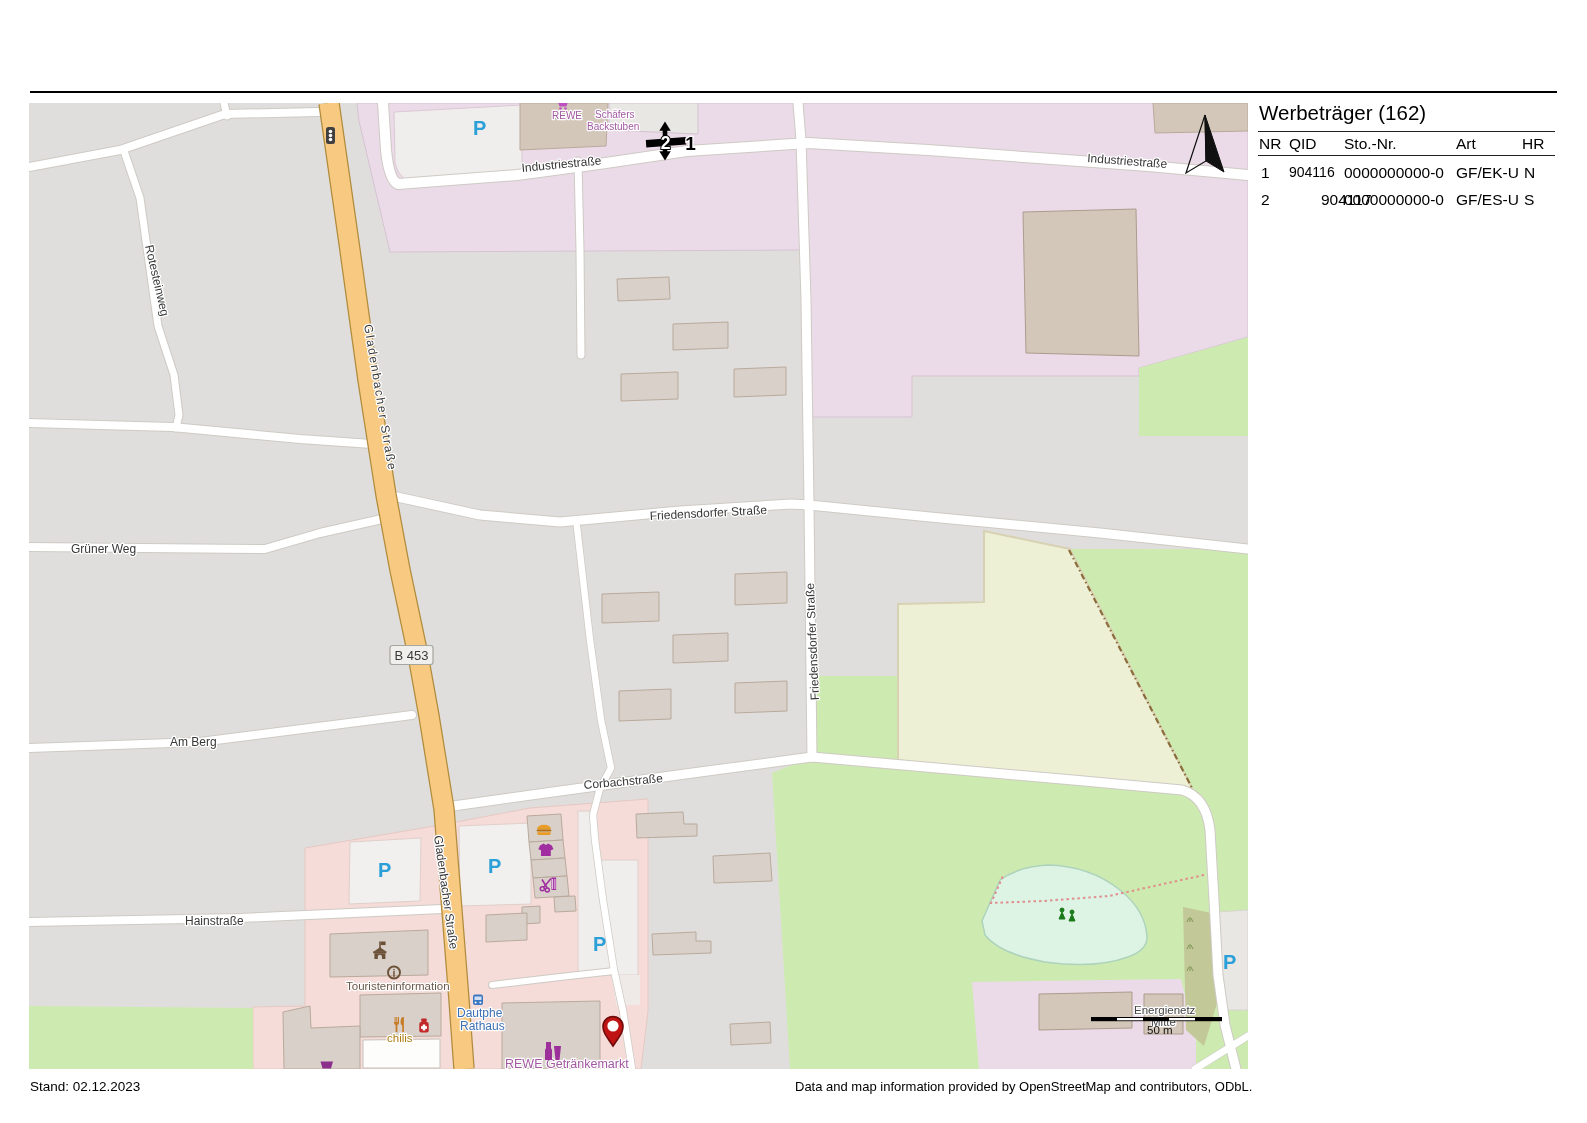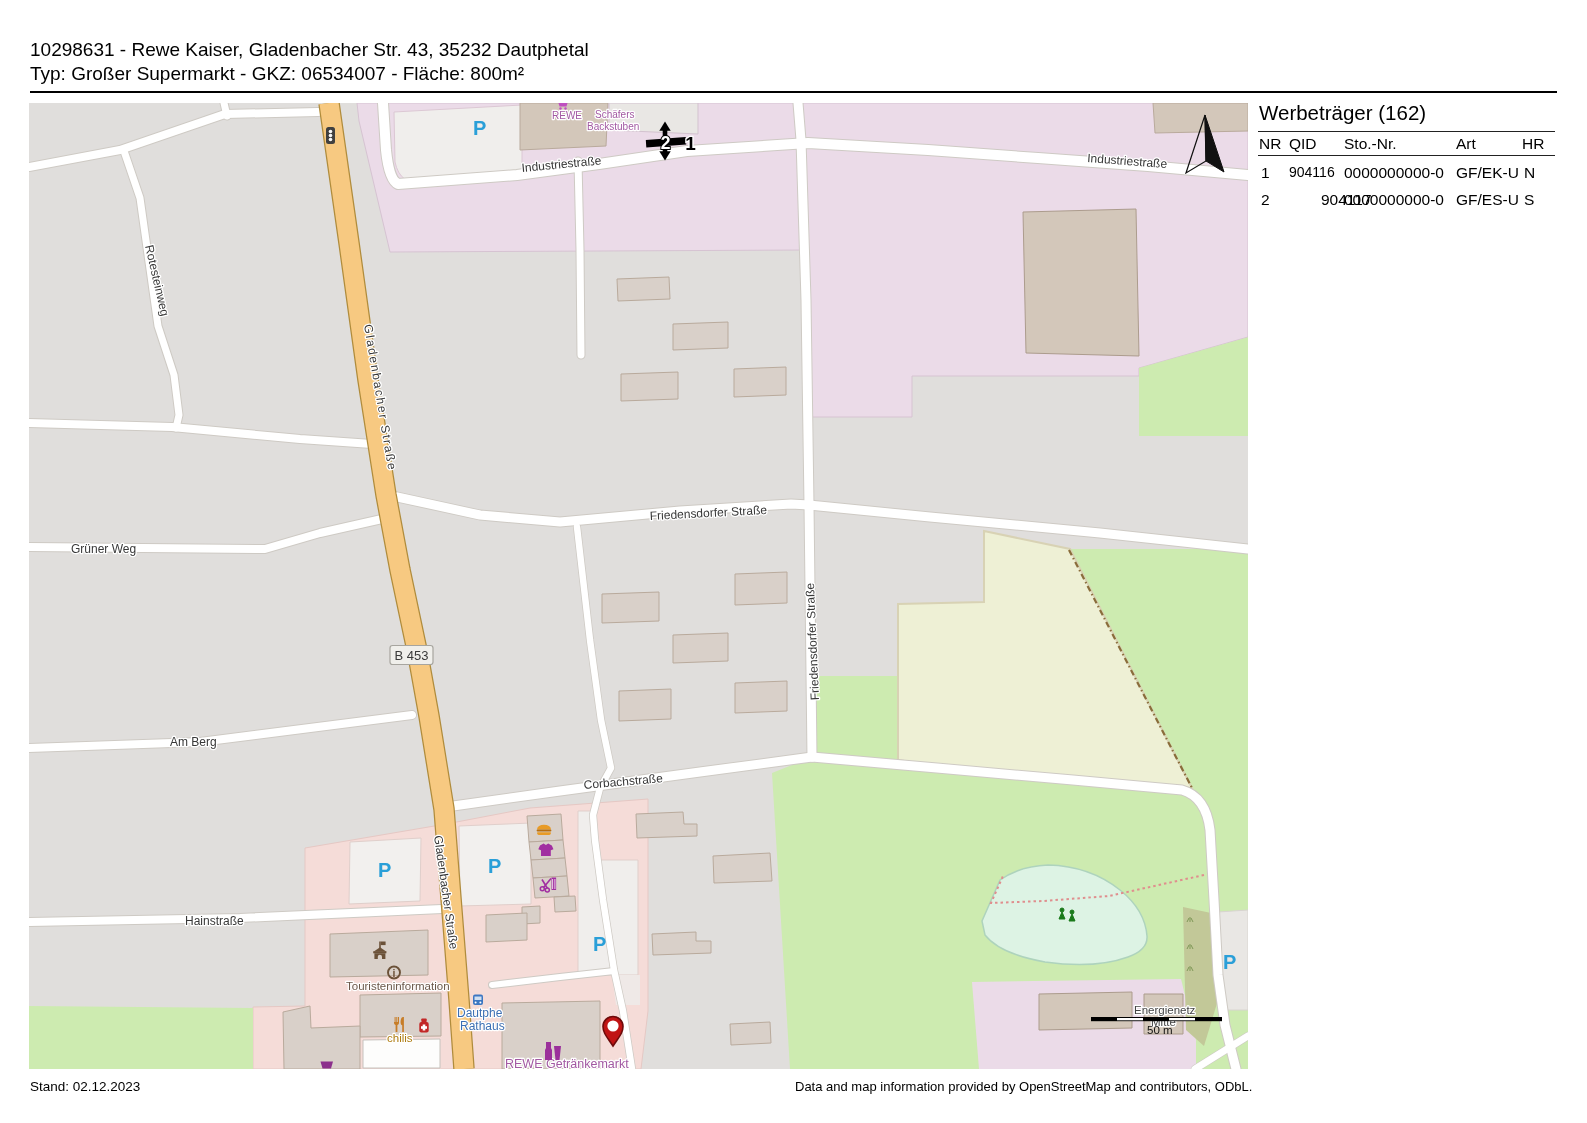--- a/index.html
+++ b/index.html
@@ -6,23 +6,21 @@
 #page{position:relative;width:1587px;height:1123px;overflow:hidden;}
 .hdr{position:absolute;left:30px;color:#000;font-size:19px;}
 .rule{position:absolute;left:30px;width:1527px;height:2px;background:#000;}
 .sb{position:absolute;color:#000;}
 .sline{position:absolute;background:#222;height:1px;}
 </style>
 </head>
 <body>
 <div id="page">
 
-<div class="hdr" style="top:39px;">10298631 - Rewe Kaiser, Gladenbacher Str. 43, 35232 Dautphetal</div>
-
-<div class="hdr" style="top:63px;">Typ: Großer Supermarkt - GKZ: 06534007 - Fläche: 800m²</div>
+
 
 <div class="rule" style="top:91px;"></div>
 
 
 <div class="sb" style="left:1259px;top:101px;font-size:20.5px;">Werbeträger (162)</div>
 
 <div class="sline" style="left:1258px;top:131px;width:297px;"></div>
 
 <div class="sb" style="left:1259px;top:135px;font-size:15.5px;">NR</div>
 <div class="sb" style="left:1289px;top:135px;font-size:15.5px;">QID</div>

